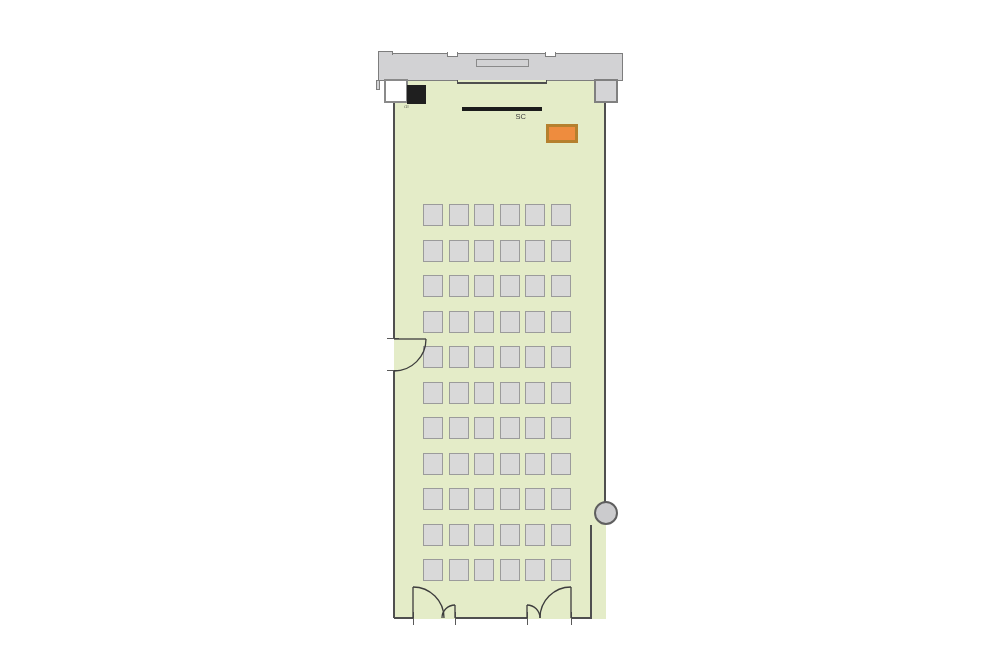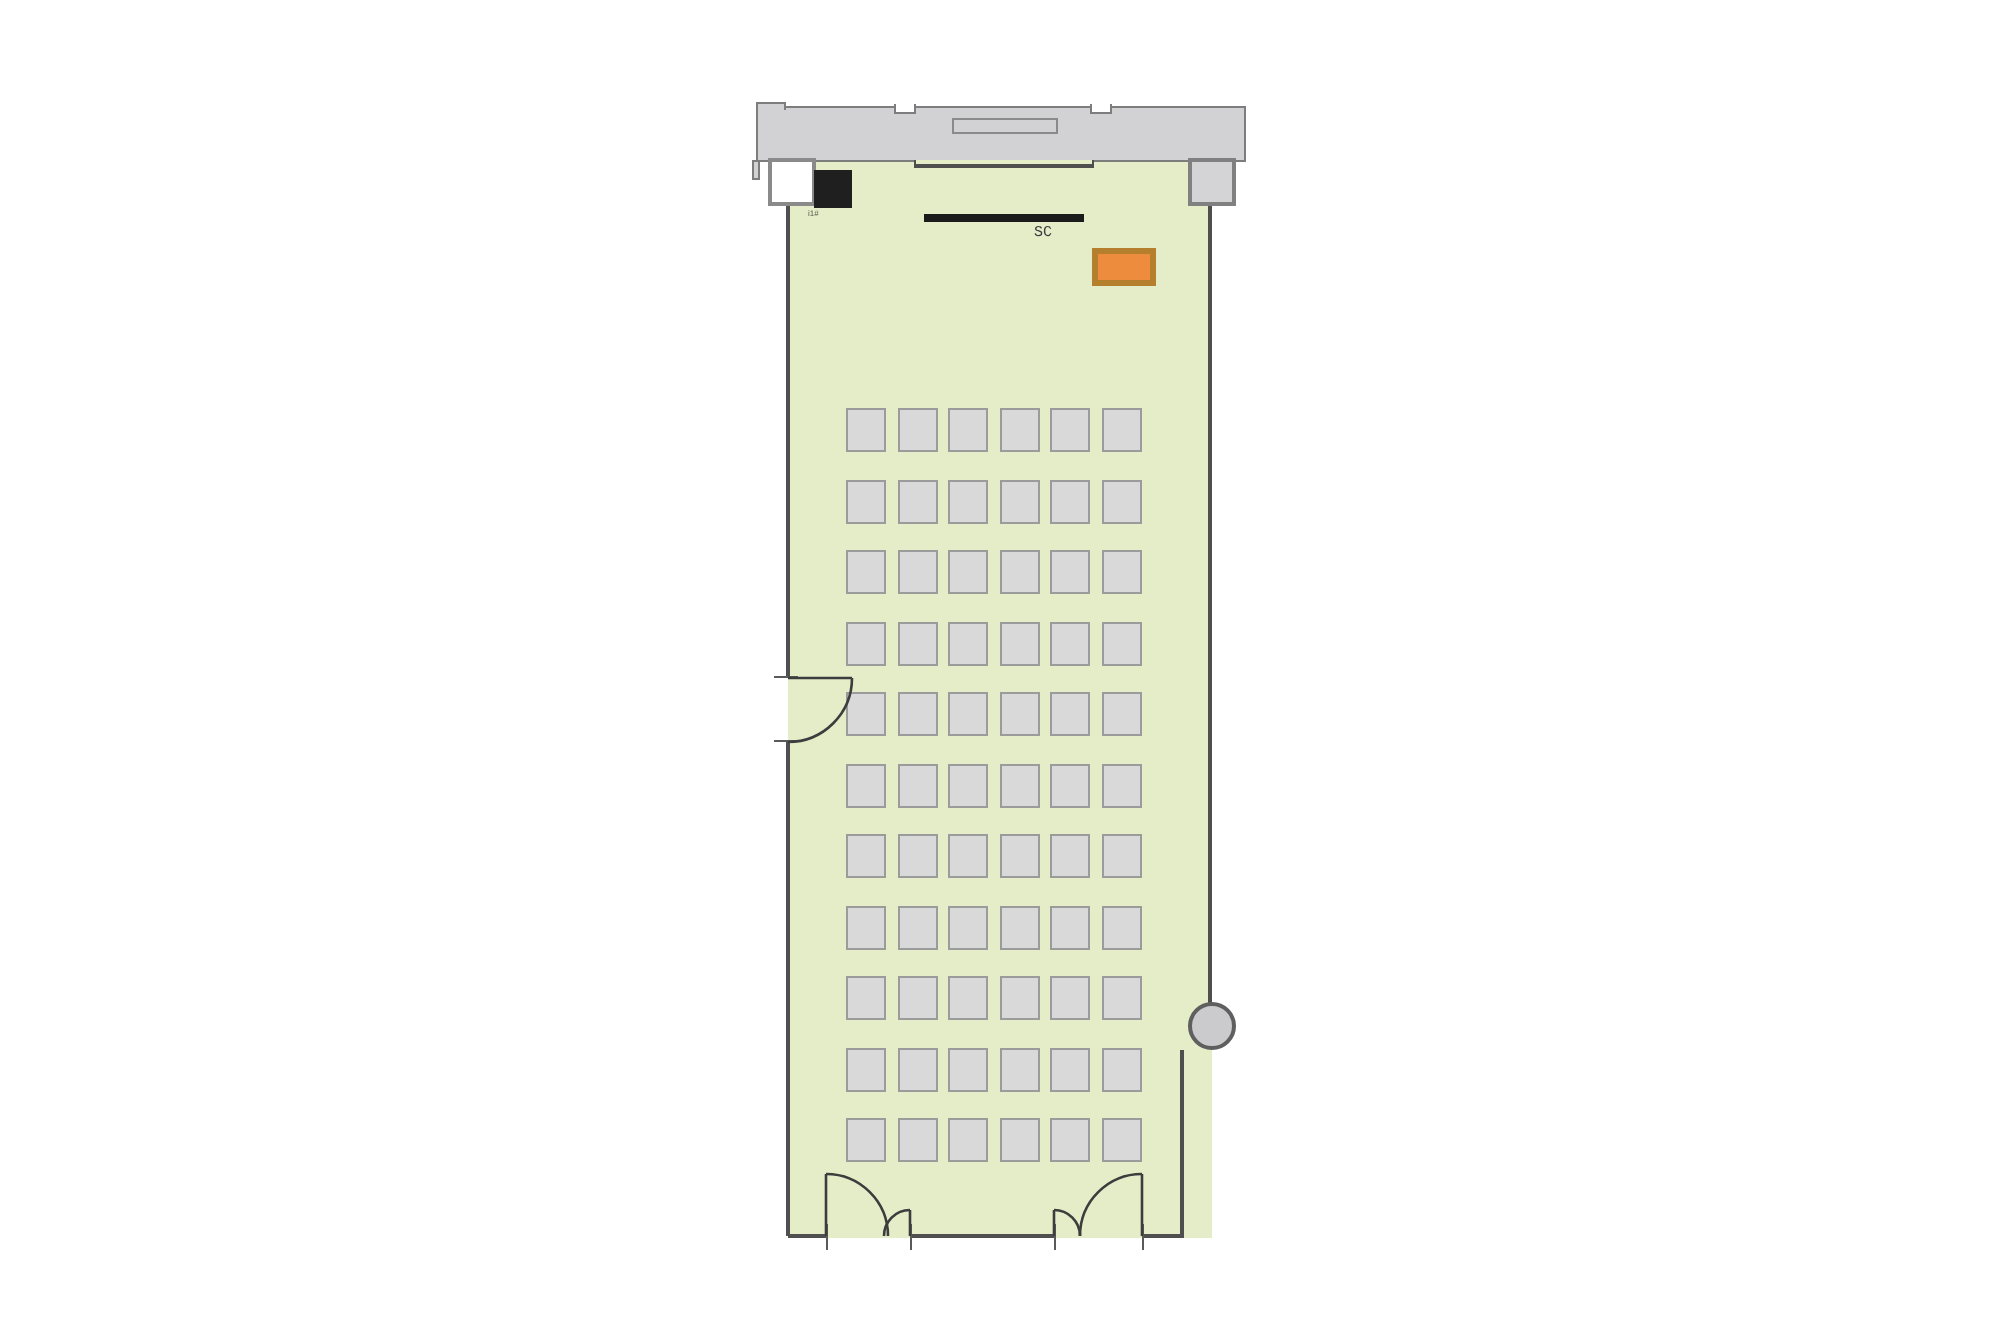--- a/index.html
+++ b/index.html
@@ -21,21 +21,21 @@
   .wall{background:var(--wall-color);}
   .recess{background:var(--room-fill);border-bottom:2px solid var(--wall-color);}
   .recess-side{background:var(--wall-color);}
 
   
   .white-box{background:#ffffff;border:2px solid #8a8a8a;}
   .black-box{background:var(--console-fill);}
   .tiny-label{font-size:4px;line-height:4px;color:#55584a;letter-spacing:0px;}
   .column-box{background:var(--column-fill);border:2px solid #808080;}
   .screen-bar{background:var(--screen-fill);}
-  .screen-label{font-size:7.5px;color:#3c3c3c;text-align:right;line-height:8px;font-family:Liberation Mono, monospace;}
+  .screen-label{font-size:7.5px;color:#3c3c3c;text-align:right;line-height:8px;}
   .desk{background:var(--desk-fill);border:3px solid var(--desk-border);}
   .pillar-circle{background:var(--circle-fill);border:2px solid #5f5f5f;border-radius:50%;}
 
   
   .seat{position:absolute;box-sizing:border-box;background:var(--seat-fill);border:1.5px solid var(--seat-border);}
 
   .jamb-v{background:#5a5a5a;width:1.5px;height:13px;}
   .jamb-h{background:#5a5a5a;height:1.5px;width:12px;}
 
   svg.overlay{position:absolute;left:0;top:0;pointer-events:none;}

